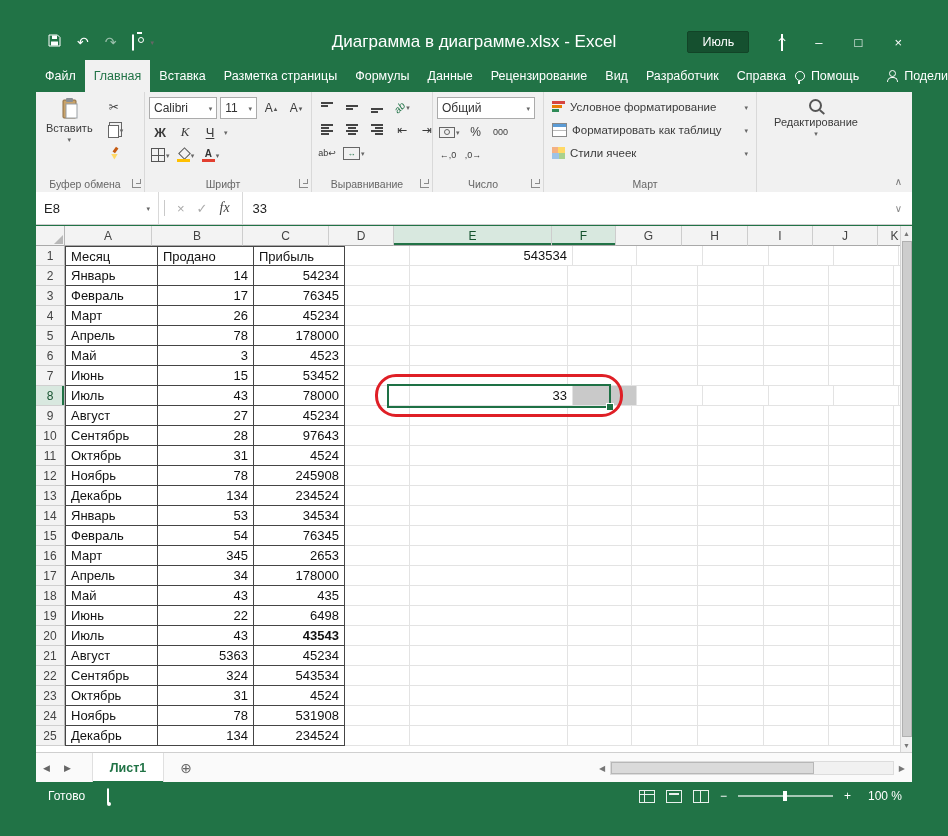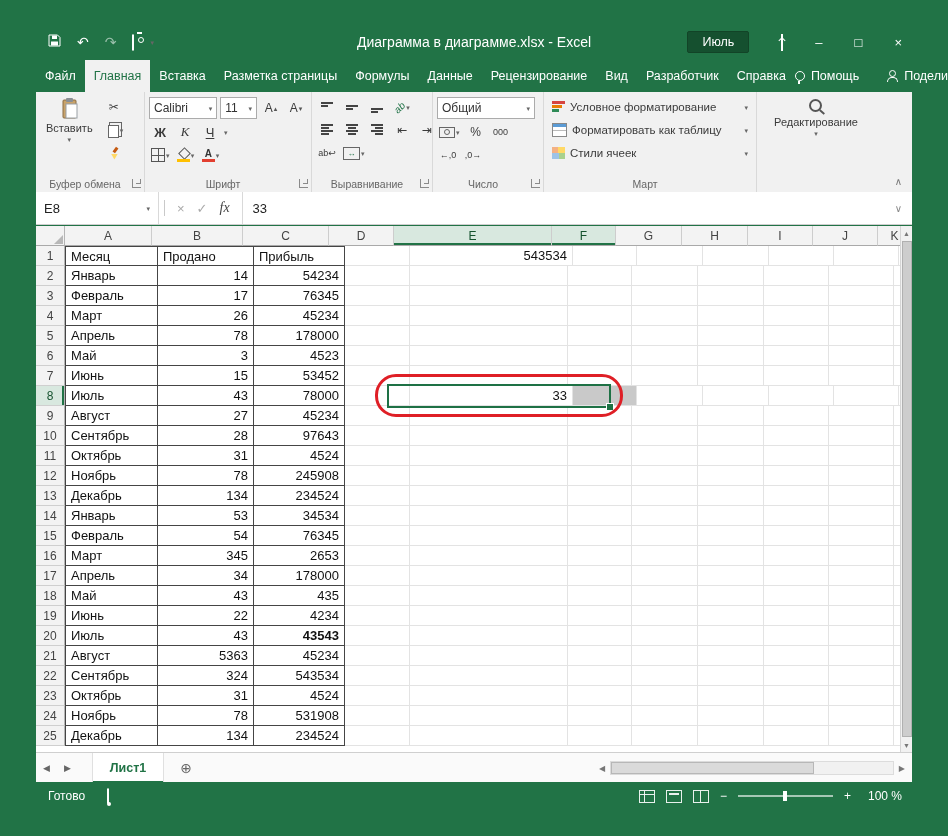--- a/index.html
+++ b/index.html
@@ -4,21 +4,21 @@
 <style>
   html,body{margin:0;padding:0}
   body{width:948px;height:836px;overflow:hidden;font-family:"Liberation Sans","DejaVu Sans",sans-serif;-webkit-font-smoothing:antialiased}
   #win{position:relative;width:948px;height:836px;background:#217346;overflow:hidden}
 
   
   .titlebar{position:absolute;left:36px;right:36px;top:24px;height:36px;display:flex;align-items:center;color:#fff;font-size:13px}
   .qat{display:flex;align-items:center;gap:16px;margin-left:12px;z-index:2}
   .qat .g{font-size:14px;line-height:1}
   .dim{opacity:.55}
-  .win-title{position:absolute;left:0;right:0;text-align:center;pointer-events:none;font-size:14px;color:#fff}
+  .win-title{position:absolute;left:0;right:0;text-align:center;pointer-events:none;font-size:17px;color:#fff}
   .winctl{margin-left:auto;display:flex;align-items:center;gap:32px;margin-right:10px;z-index:2}
   .signin{background:#15502f;border:1px solid #124427;color:#fff;font-size:12.5px;padding:3px 14px;border-radius:2px}
   .ic-cam{width:15px;height:10px;border:1px solid #fff;border-radius:2px;position:relative}
   .ic-cam::before{content:"";position:absolute;left:4px;top:-3px;width:5px;height:2px;background:#fff}
   .ic-cam::after{content:"";position:absolute;left:5px;top:2px;width:4px;height:4px;border:1px solid #fff;border-radius:50%}
   .ic-ribopt{width:14px;height:11px;border:1px solid #fff;position:relative}
   .ic-ribopt::after{content:"";position:absolute;left:50%;top:3px;width:4px;height:4px;border-left:1px solid #fff;border-top:1px solid #fff;transform:translateX(-50%) rotate(45deg)}
 
   
   .tabrow{position:absolute;left:36px;right:36px;top:60px;height:32px;display:flex;align-items:stretch;color:#fff;font-size:12.5px}
@@ -659,21 +659,21 @@
           <div class="cell" style="width: 65px;"></div>
           <div class="cell" style="width: 65px;"></div>
           <div class="cell" style="width: 64px;"></div>
           <div class="cell" style="width: 64px;"></div>
           <div class="cell" style="width: 33px;"></div>
         </div>
         <div class="growg">
           <div class="rowhdr" style="width: 28px;">19</div>
           <div class="cell tb tl al" style="width: 86px;">Июнь</div>
           <div class="cell tb ar" style="width: 90px;">22</div>
-          <div class="cell tb ar" style="width: 85px;">4234</div>
+          <div class="cell tb ar" style="width: 85px;">6498</div>
           <div class="cell" style="width: 64px;"></div>
           <div class="cell" style="width: 157px;"></div>
           <div class="cell" style="width: 63px;"></div>
           <div class="cell" style="width: 65px;"></div>
           <div class="cell" style="width: 65px;"></div>
           <div class="cell" style="width: 64px;"></div>
           <div class="cell" style="width: 64px;"></div>
           <div class="cell" style="width: 33px;"></div>
         </div>
         <div class="growg">

